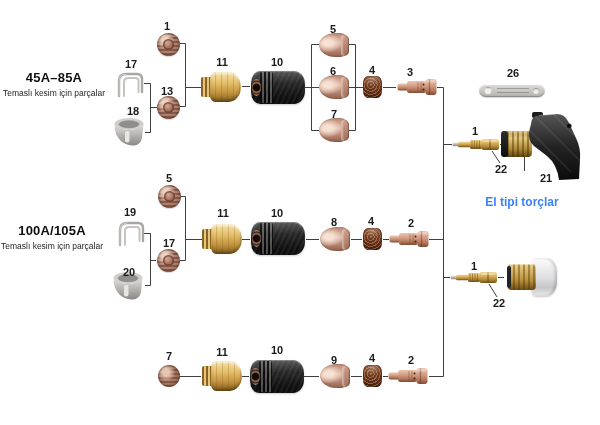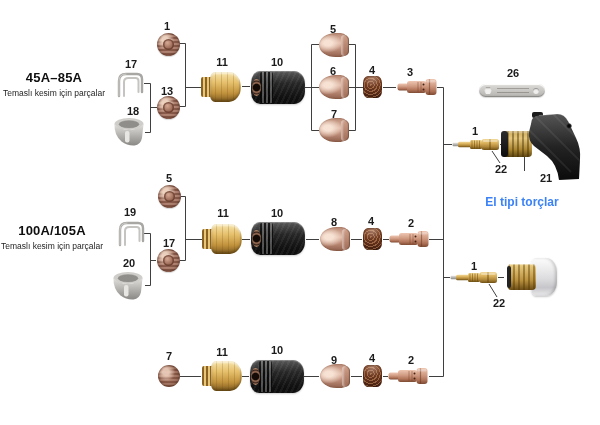--- a/index.html
+++ b/index.html
@@ -275,21 +275,21 @@
   <span class="plabel" style="left:334px;top:114px;">7</span>
   <span class="plabel" style="left:372px;top:70px;">4</span>
   <span class="plabel" style="left:410px;top:72px;">3</span>
   <span class="plabel" style="left:513px;top:73px;">26</span>
   <span class="plabel" style="left:475px;top:131px;">1</span>
   <span class="plabel" style="left:501px;top:169px;">22</span>
   <span class="plabel" style="left:508px;top:178px;margin-left:38px;">21</span>
   <span class="plabel" style="left:169px;top:178px;">5</span>
   <span class="plabel" style="left:130px;top:212px;">19</span>
   <span class="plabel" style="left:169px;top:243px;">17</span>
-  <span class="plabel" style="left:129px;top:263px;text-align:center;">20</span>
+  <span class="plabel" style="left:129px;top:272px;text-align:center;">20</span>
   <span class="plabel" style="left:223px;top:213px;">11</span>
   <span class="plabel" style="left:277px;top:213px;">10</span>
   <span class="plabel" style="left:334px;top:222px;">8</span>
   <span class="plabel" style="left:371px;top:221px;">4</span>
   <span class="plabel" style="left:411px;top:223px;">2</span>
   <span class="plabel" style="left:474px;top:266px;">1</span>
   <span class="plabel" style="left:499px;top:303px;">22</span>
   <span class="plabel" style="left:169px;top:356px;">7</span>
   <span class="plabel" style="left:222px;top:352px;">11</span>
   <span class="plabel" style="left:277px;top:350px;">10</span>

